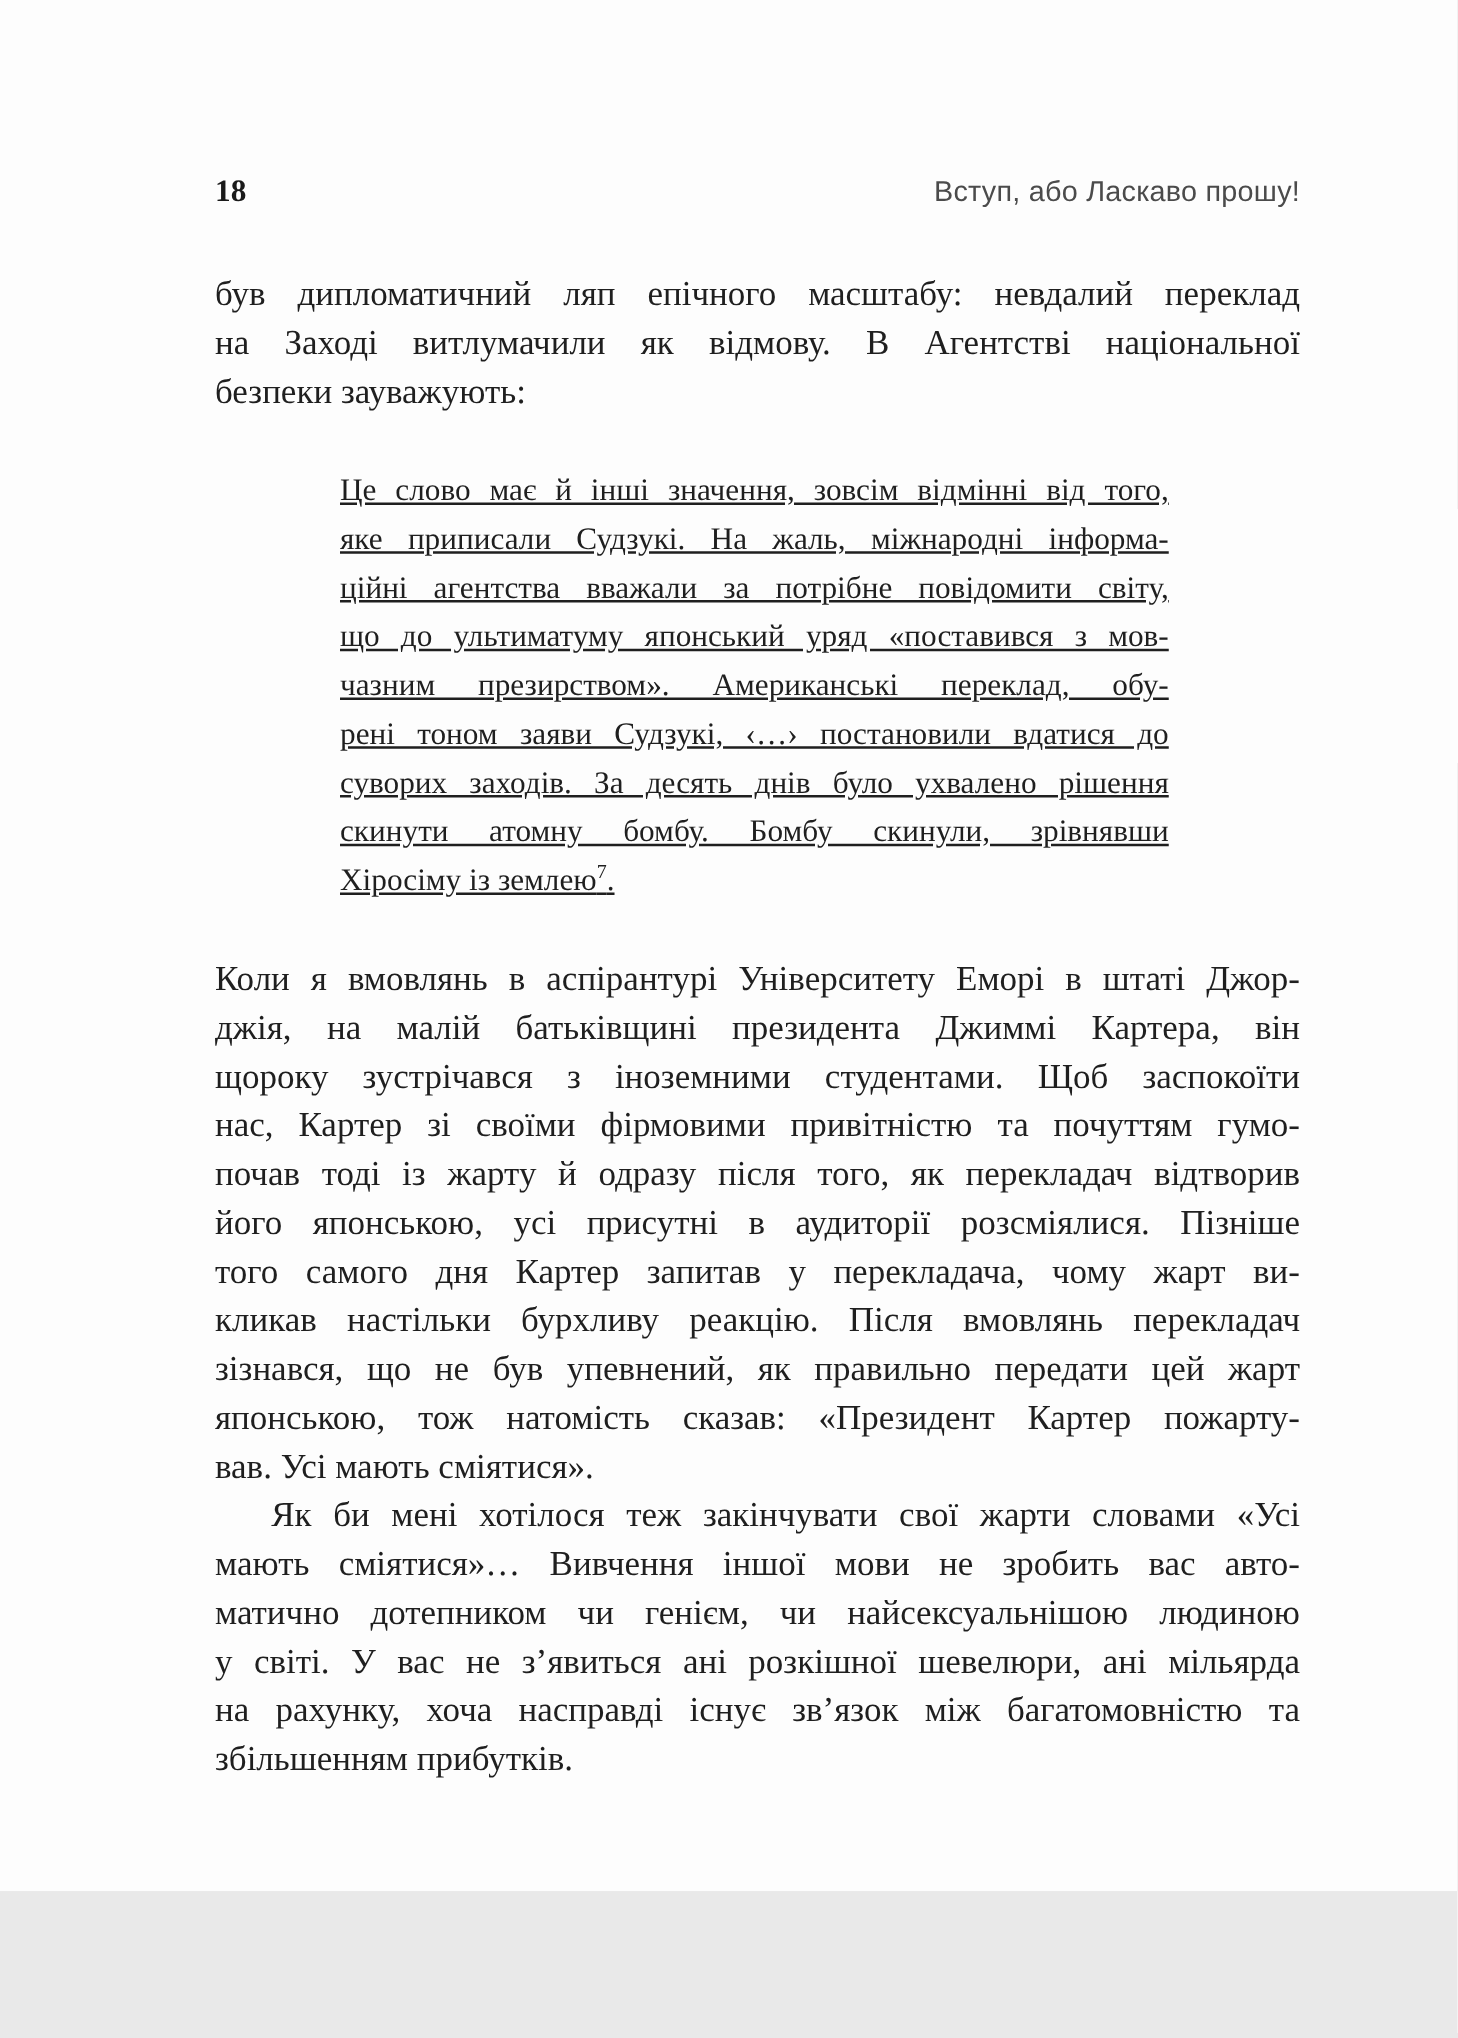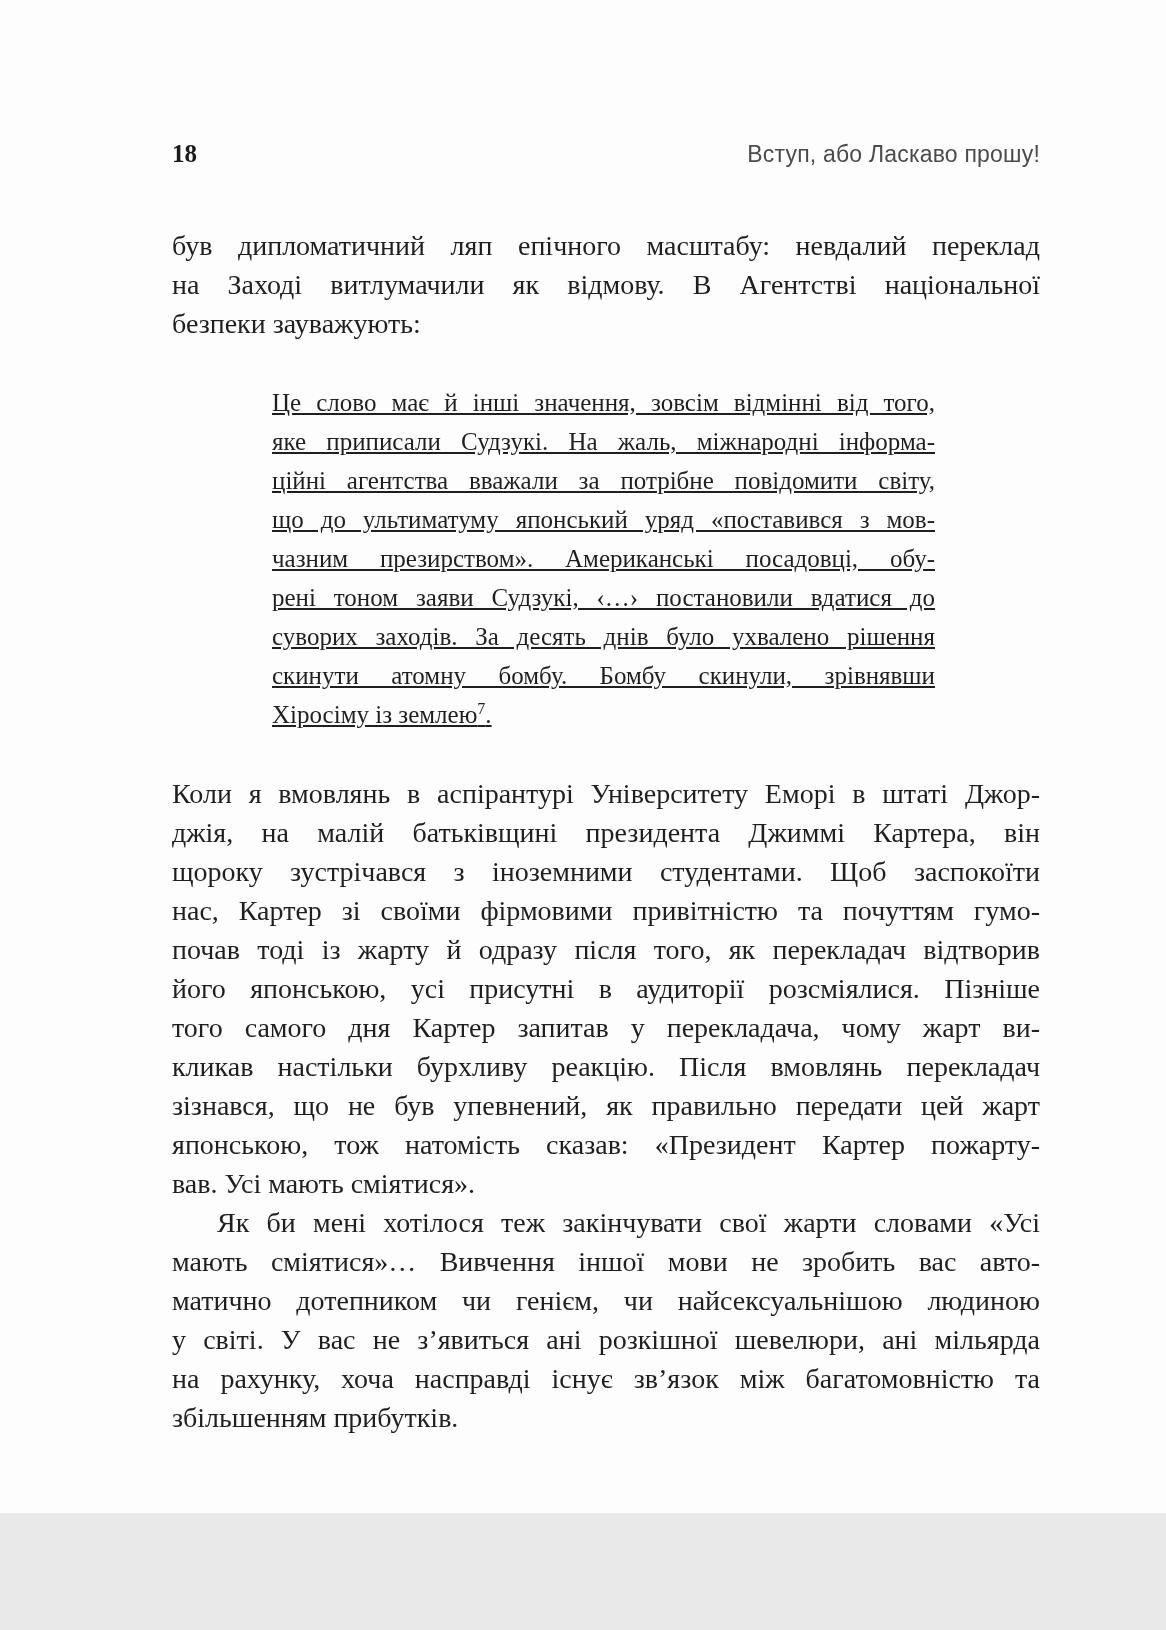--- a/index.html
+++ b/index.html
@@ -37,21 +37,21 @@
     font-family: "Liberation Sans", sans-serif;
     font-weight: 400;
     font-size: 23px;
     color: #4b4b4b;
     letter-spacing: 0.2px;
     margin-left: 40px;
   }
   
   .content {
     position: absolute;
-    top: 226px;
+    top: 216px;
     left: 172px;
     width: 868px;
   }
   .para { margin: 0; }
   .line {
     font-size: 28px;
     line-height: 39px;
     text-align: justify;
     text-align-last: justify;
     white-space: normal;
@@ -95,21 +95,21 @@
       <div class="line">був дипломатичний ляп епічного масштабу: невдалий переклад</div>
       <div class="line">на Заході витлумачили як відмову. В Агентстві національної</div>
       <div class="line last">безпеки зауважують:</div>
     </div>
 
     <div class="blockquote">
       <div class="line">Це слово має й інші значення, зовсім відмінні від того,</div>
       <div class="line">яке приписали Судзукі. На жаль, міжнародні інформа-</div>
       <div class="line">ційні агентства вважали за потрібне повідомити світу,</div>
       <div class="line">що до ультиматуму японський уряд «поставився з мов-</div>
-      <div class="line">чазним презирством». Американські посадовці, обу-</div>
+      <div class="line">чазним презирством». Американські переклад, обу-</div>
       <div class="line">рені тоном заяви Судзукі, ‹…› постановили вдатися до</div>
       <div class="line">суворих заходів. За десять днів було ухвалено рішення</div>
       <div class="line">скинути атомну бомбу. Бомбу скинули, зрівнявши</div>
       <div class="line last">
         <span>Хіросіму із землею</span><span class="footnote-marker">7</span><span>.</span>
       </div>
     </div>
 
     <div class="para">
       <div class="line">Коли я вмовлянь в аспірантурі Університету Еморі в штаті Джор-</div>

